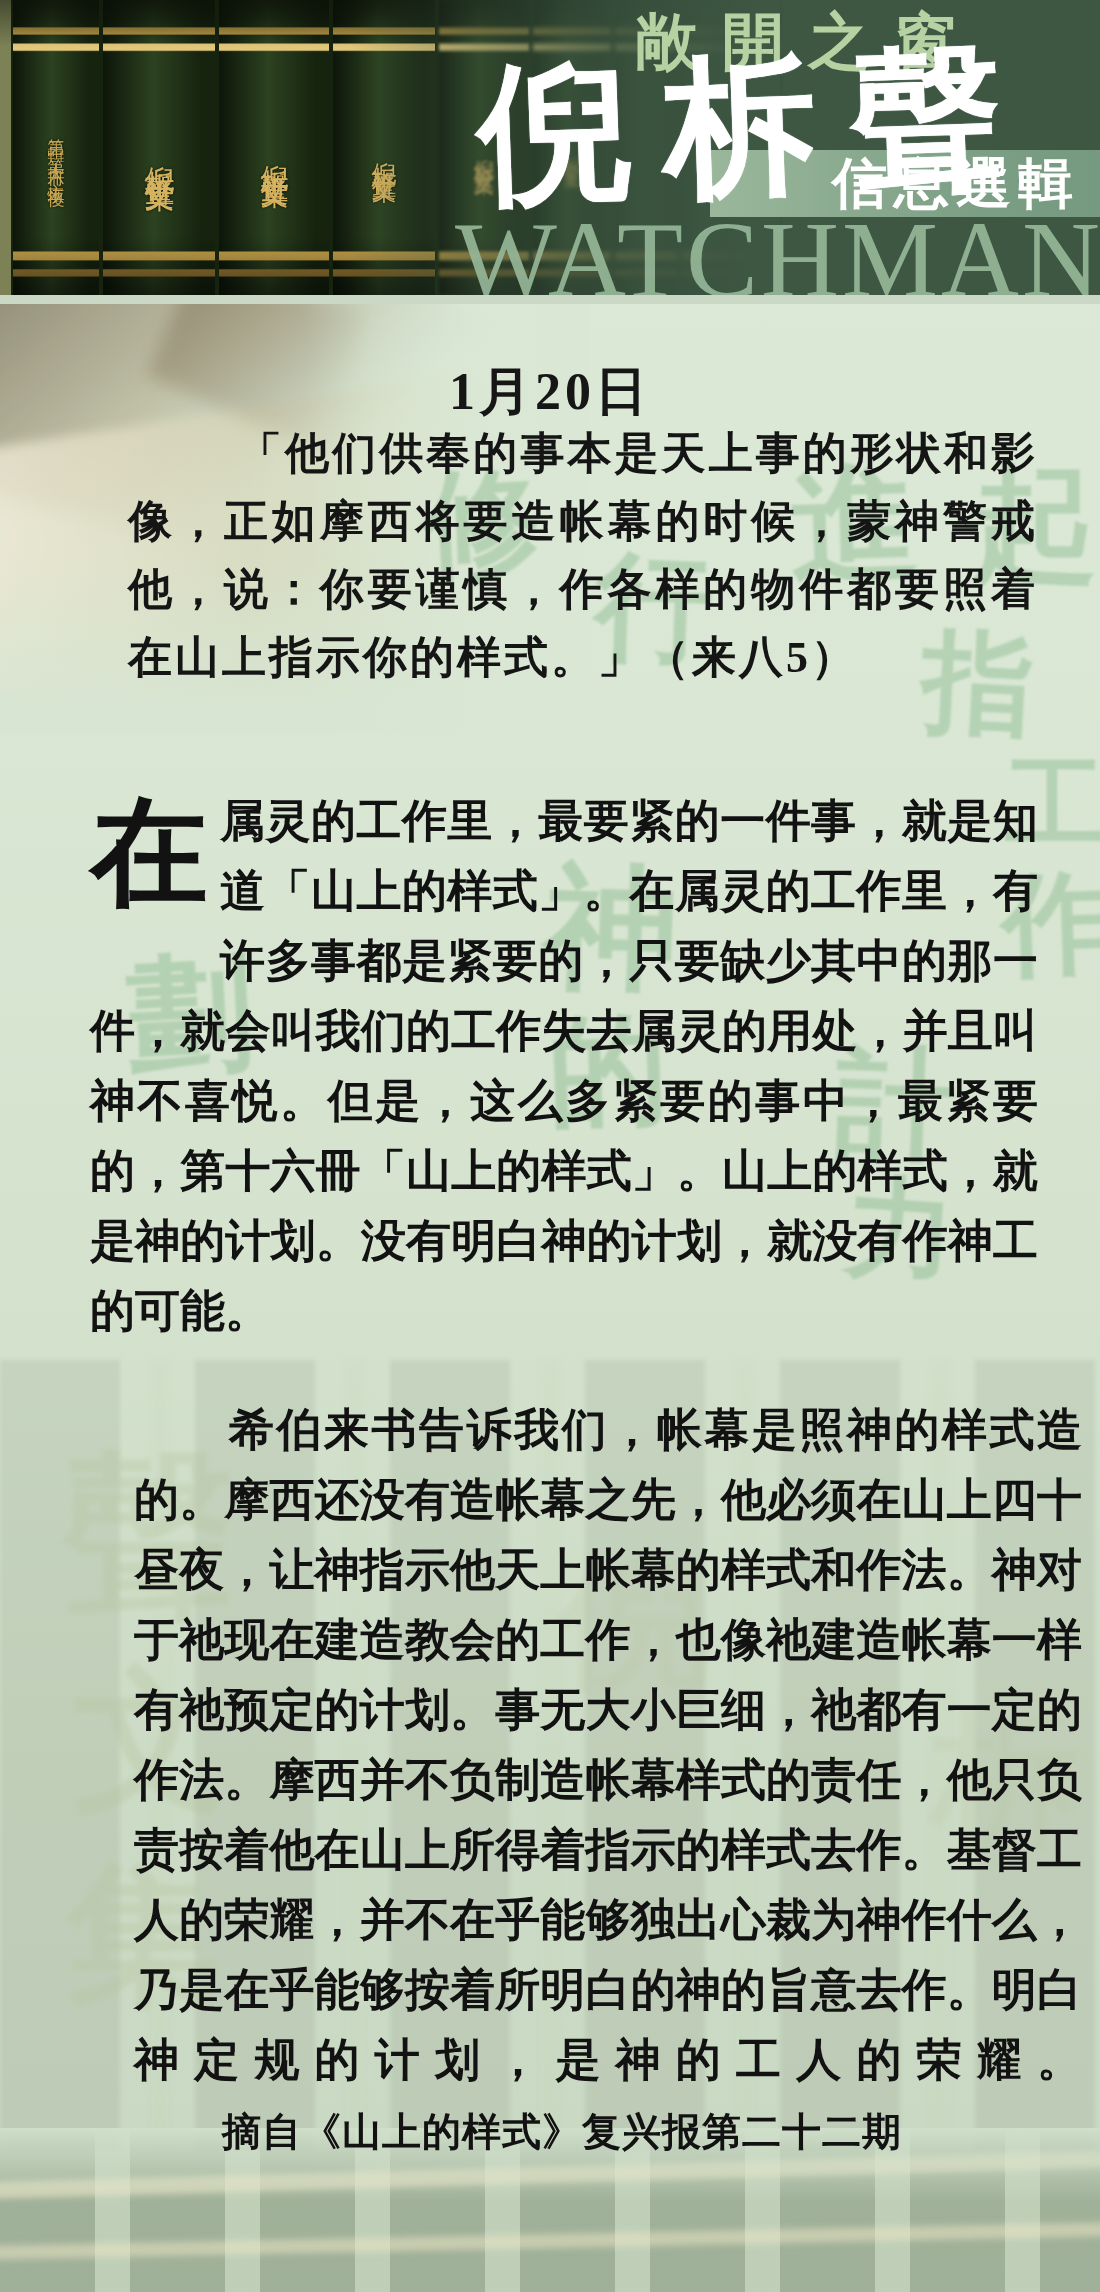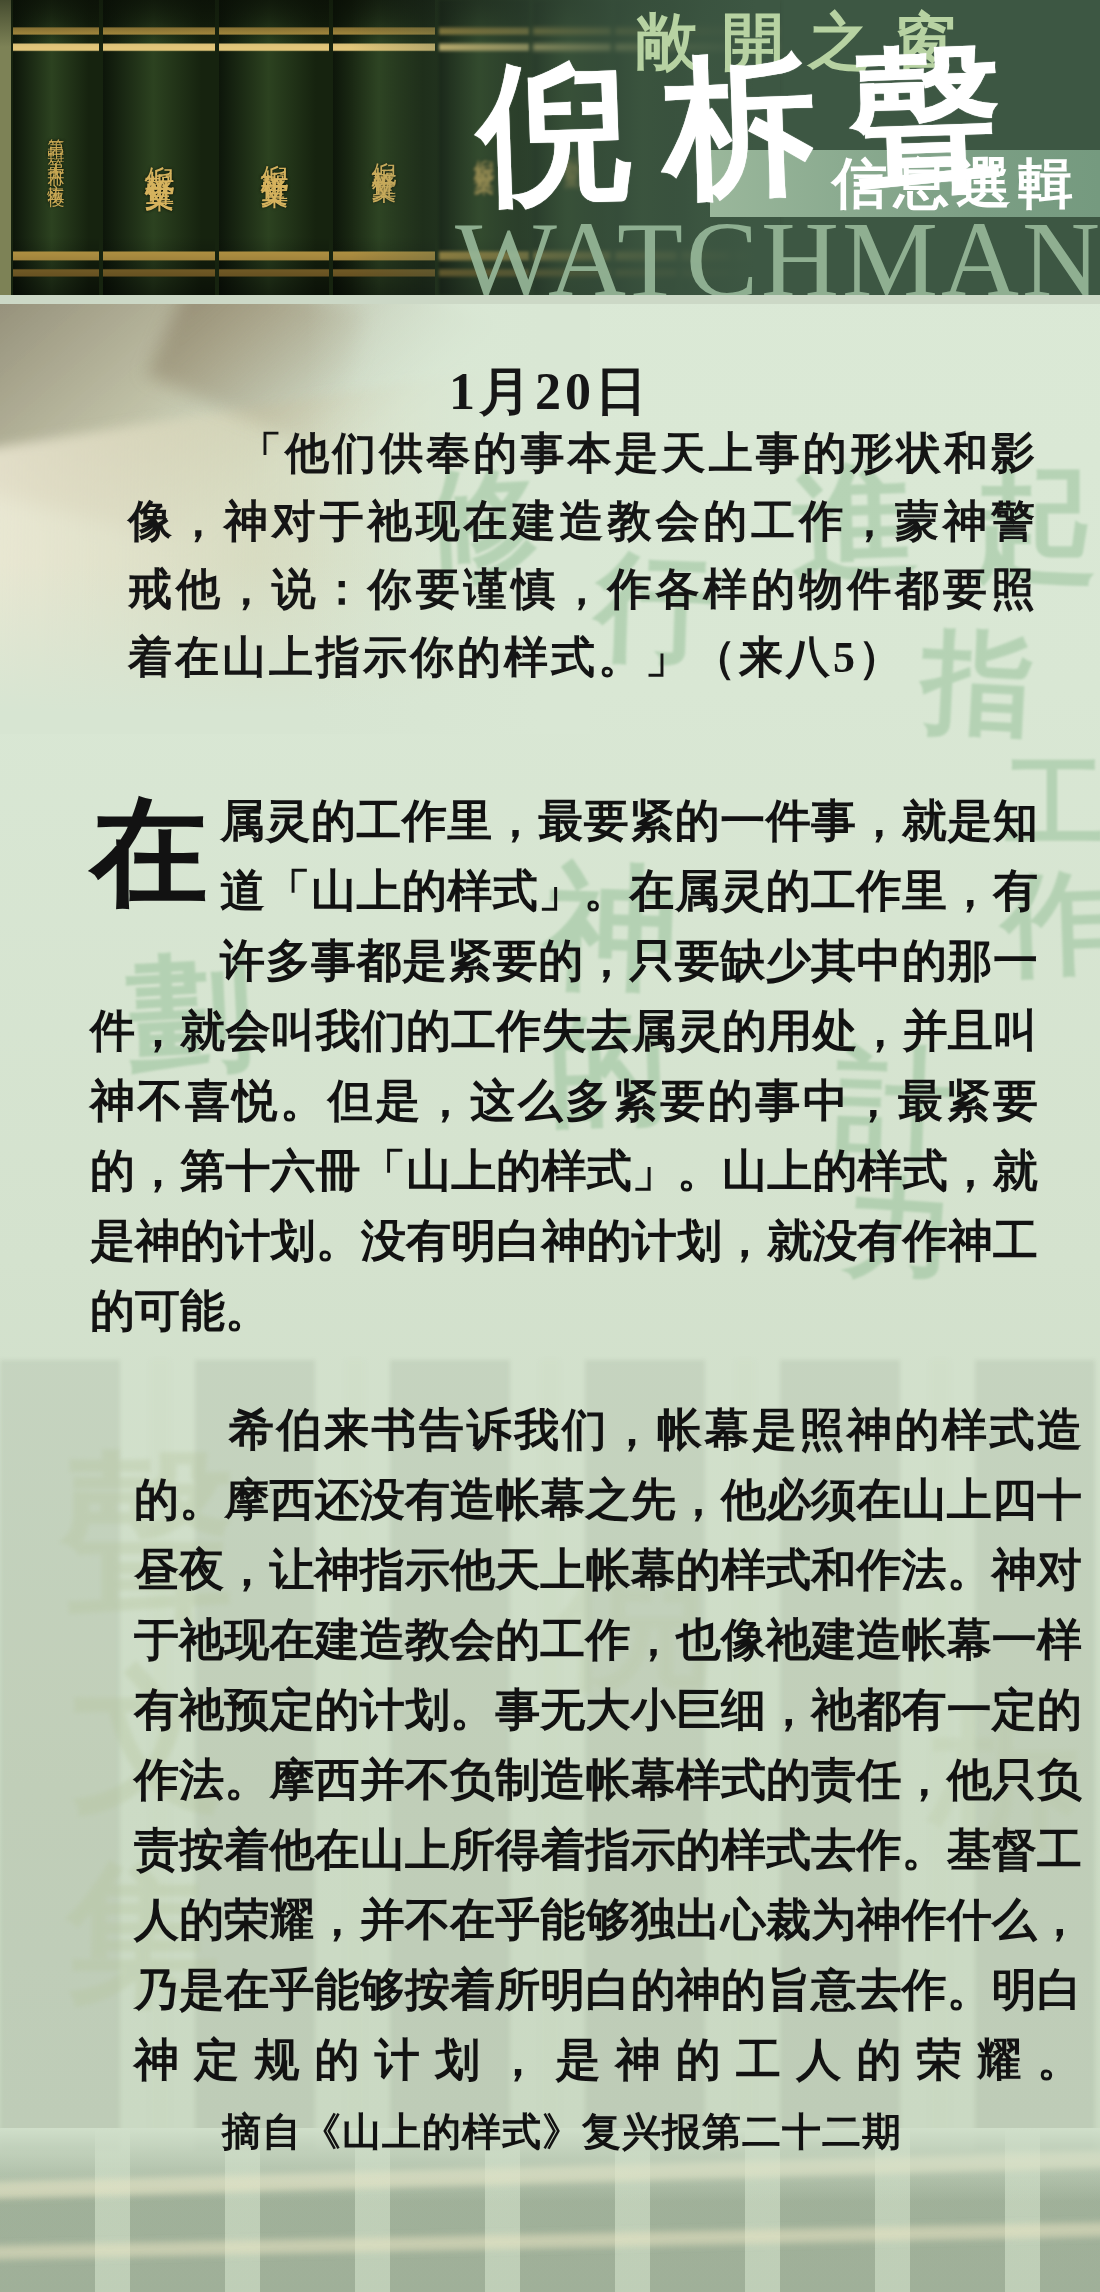--- a/index.html
+++ b/index.html
@@ -172,21 +172,21 @@
 
   <div class="bottom-photo">
     <div class="bp-band1"></div>
     <div class="bp-band2"></div>
     <div class="bp-fade"></div>
   </div>
 
   <main>
     <h2 class="date">1月20日</h2>
 
-    <p class="scripture">「他们供奉的事本是天上事的形状和影像，神对于祂现在建造教会的工作，蒙神警戒他，说：你要谨慎，作各样的物件都要照着在山上指示你的样式。」（来八5）</p>
+    <p class="scripture">「他们供奉的事本是天上事的形状和影像，正如摩西将要造帐幕的时候，蒙神警戒他，说：你要谨慎，作各样的物件都要照着在山上指示你的样式。」（来八5）</p>
 
     <p class="body-para p1">
       <span class="dropcap">在</span><span>属灵的工作里，最要紧的一件事，就是知道「山上的样式」。在属灵的工作里，有许多事都是紧要的，只要缺少其中的那一件，就会叫我们的工作失去属灵的用处，并且叫神不喜悦。但是，这么多紧要的事中，最紧要的，第十六冊「山上的样式」。山上的样式，就是神的计划。没有明白神的计划，就没有作神工的可能。</span>
     </p>
 
     <p class="body-para p2">
       <span>希伯来书告诉我们，帐幕是照神的样式造的。摩西还没有造帐幕之先，他必须在山上四十昼夜，让神指示他天上帐幕的样式和作法。神对于祂现在建造教会的工作，也像祂建造帐幕一样有祂预定的计划。事无大小巨细，祂都有一定的作法。摩西并不负制造帐幕样式的责任，他只负责按着他在山上所得着指示的样式去作。基督工人的荣耀，并不在乎能够独出心裁为神作什么，乃是在乎能够按着所明白的神的旨意去作。明白神定规的计划，是神的工人的荣耀。</span><span class="attribution">摘自《山上的样式》复兴报第二十二期</span>
     </p>
   </main>
 

